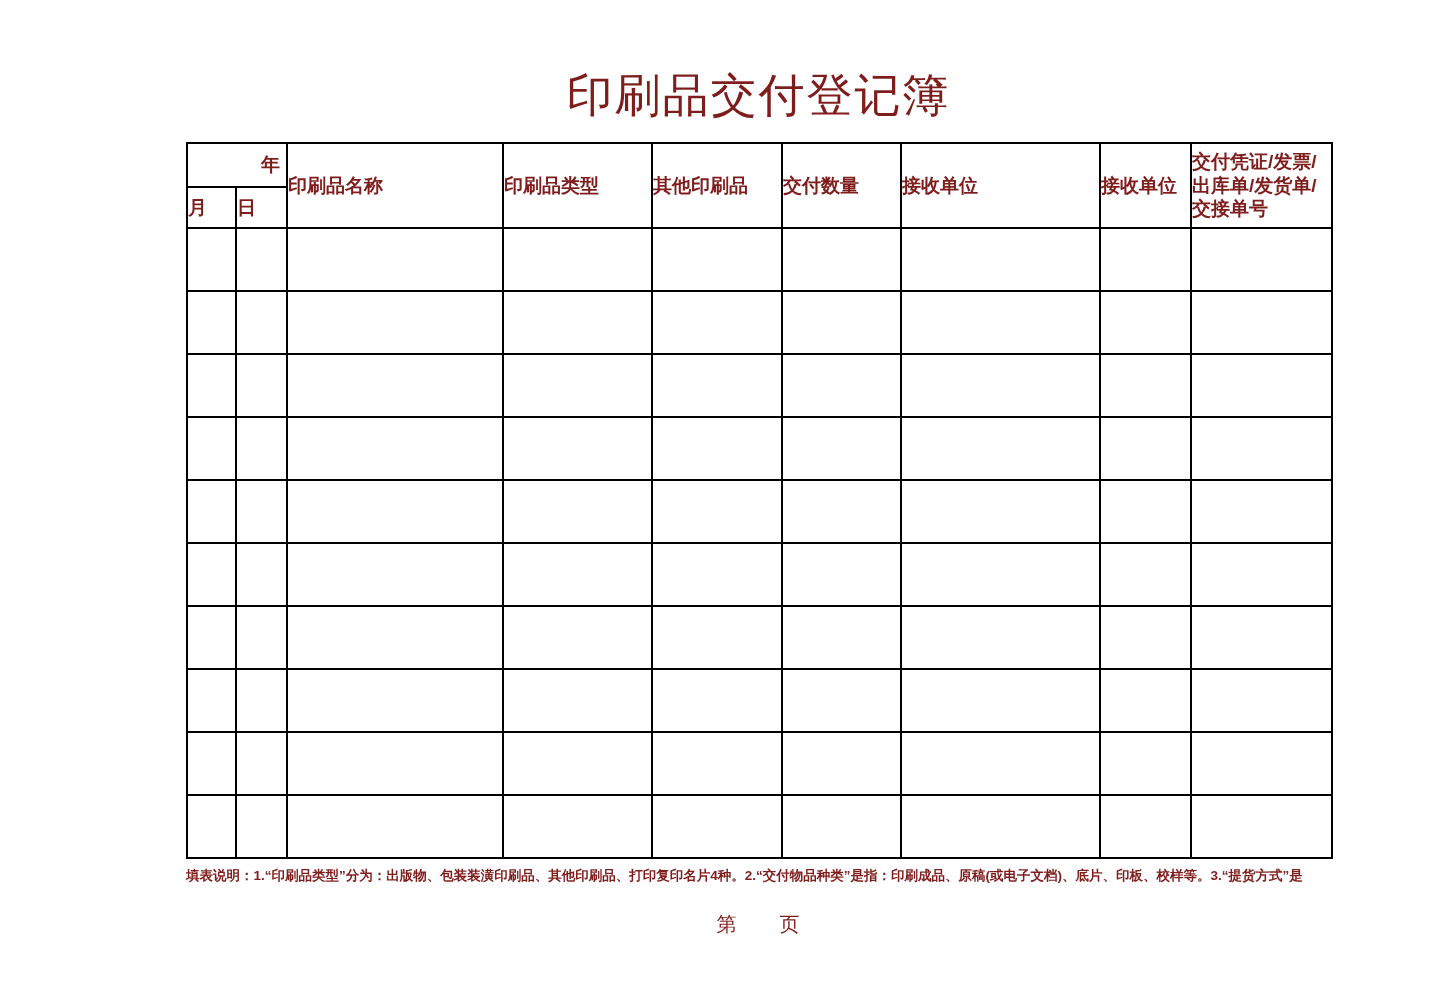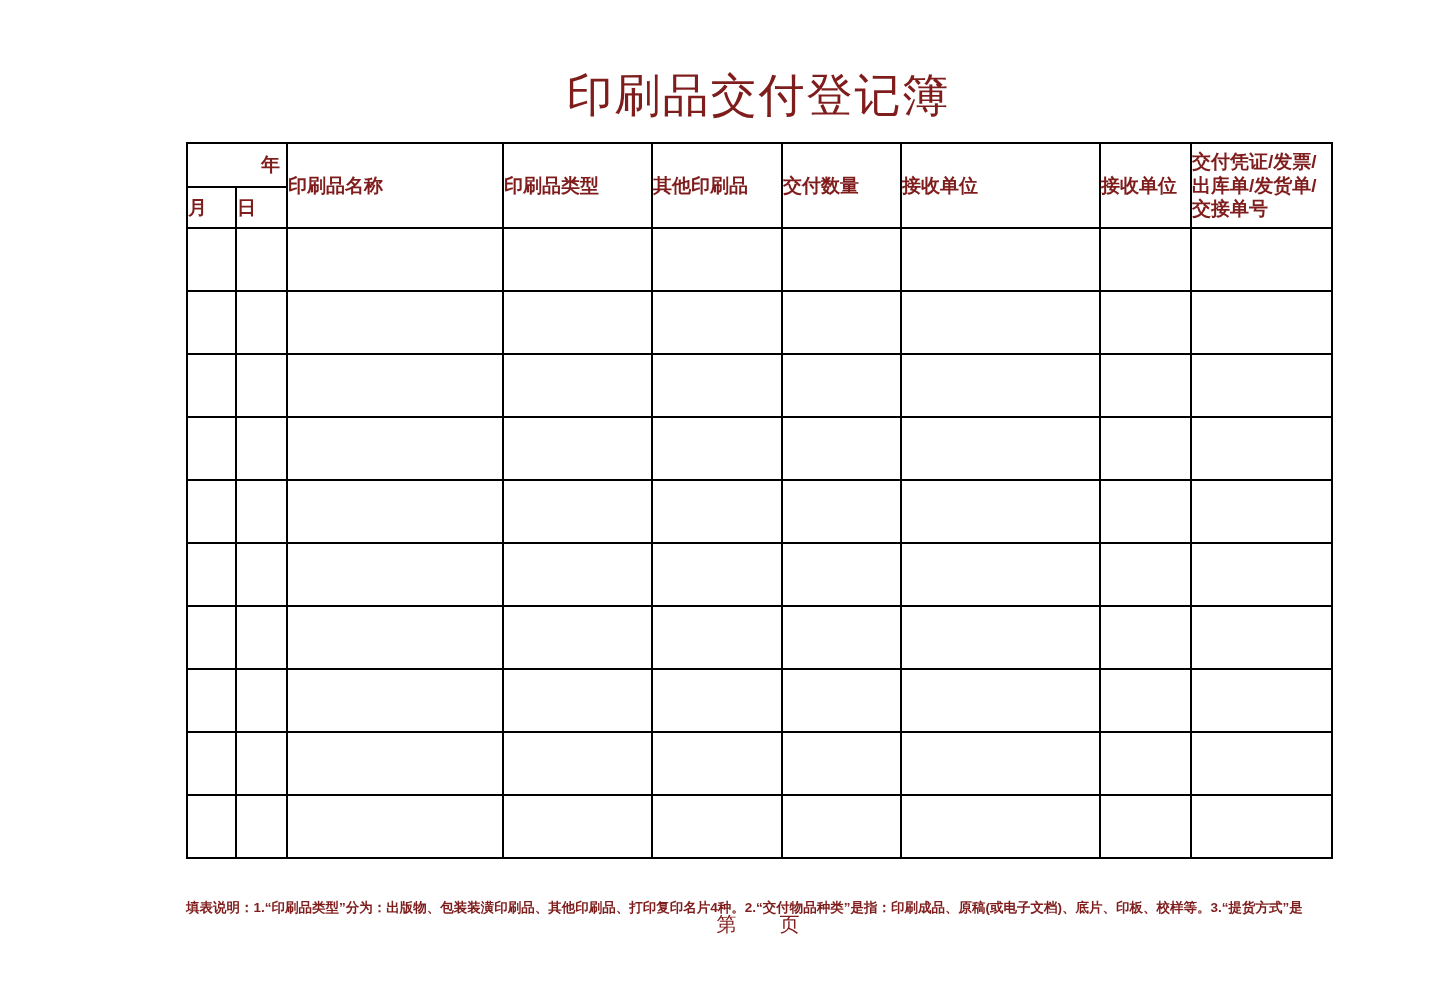--- a/index.html
+++ b/index.html
@@ -56,21 +56,20 @@
   }
   .footnote {
     position:absolute;
     left:186px; top:866px;
     width:1250px;
     font-family:"Liberation Sans", sans-serif;
     font-size:13.5px;
     font-weight:bold;
     line-height:19px;
     white-space:nowrap;
-    margin-top:32px;
   }
   .page-footer {
     position:absolute;
     left:186px; top:911px; width:1145px;
     text-align:center;
     font-family:"Liberation Serif", serif;
     font-size:20px;
     letter-spacing:1px;
     white-space:pre;
   }

